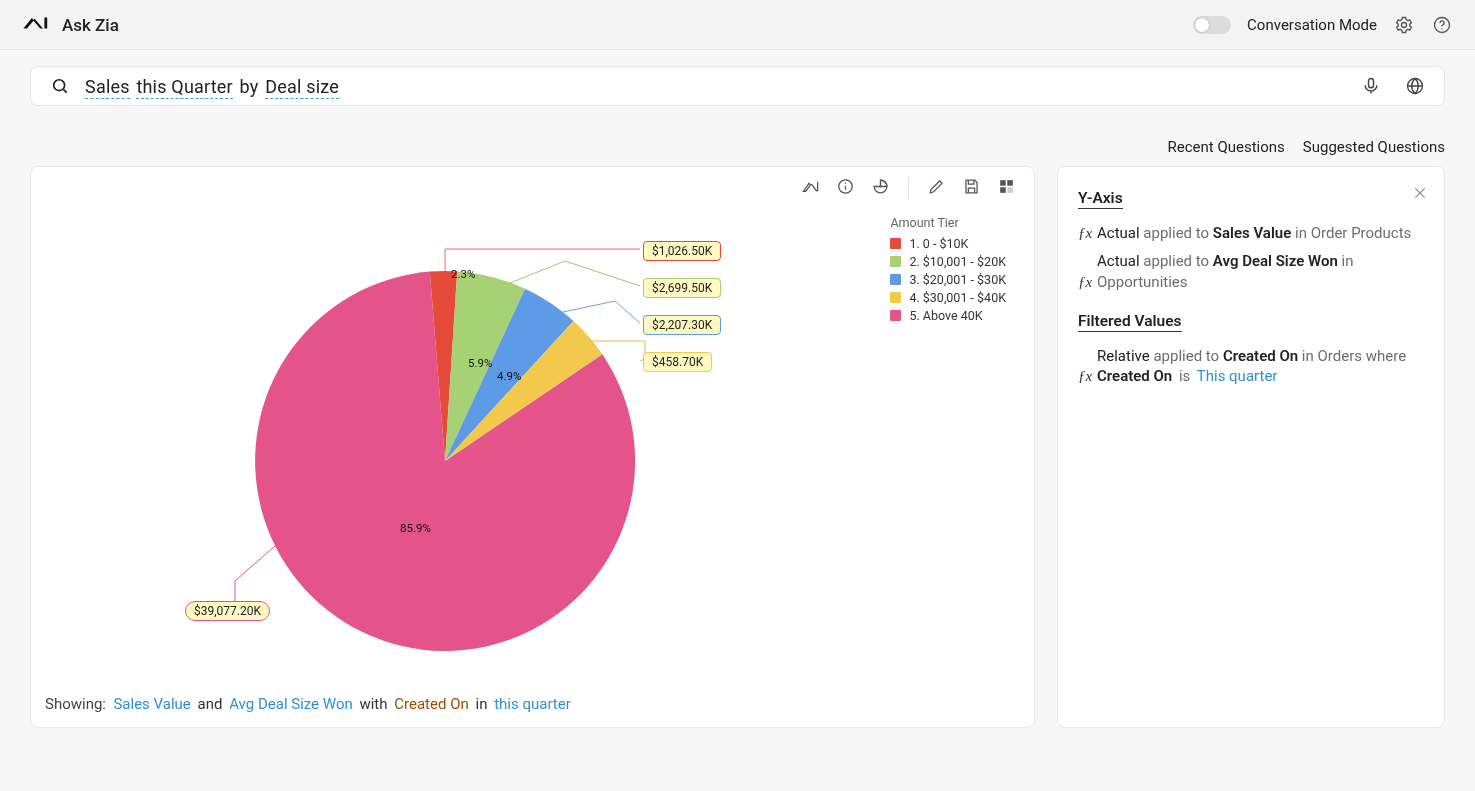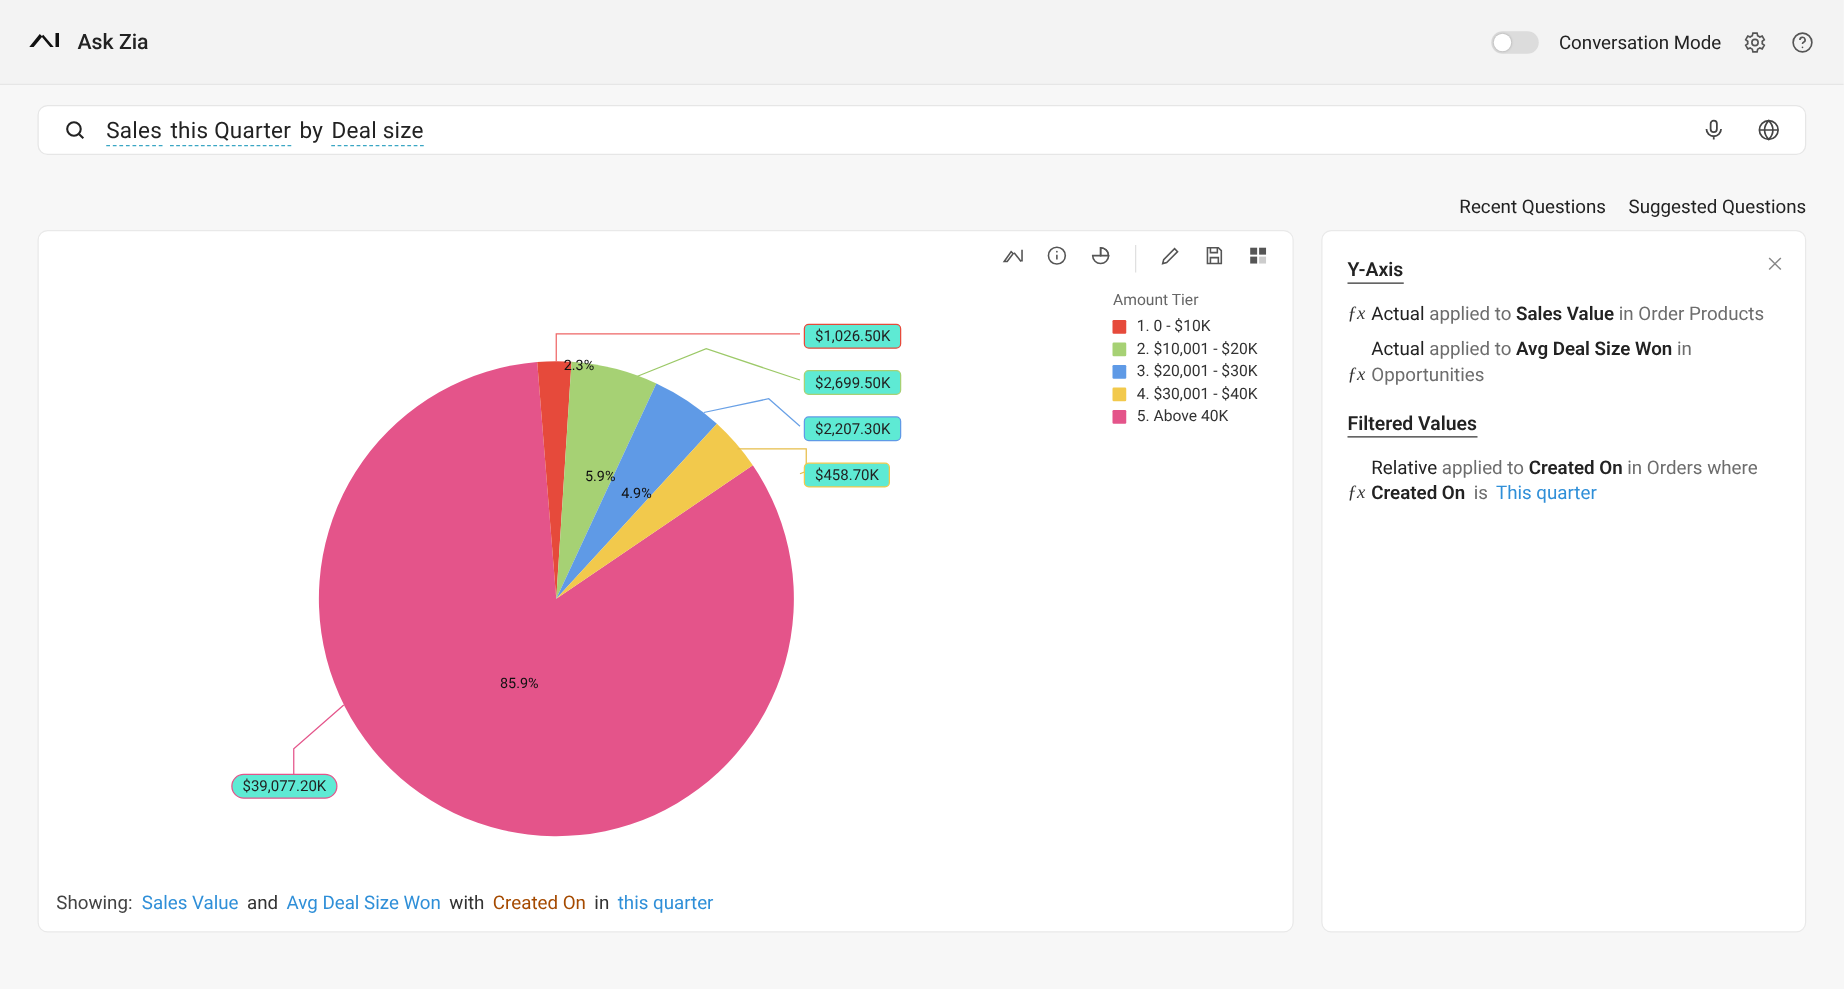--- a/index.html
+++ b/index.html
@@ -11,21 +11,21 @@
     --muted2:#8c8c8c;
     --link:#2f8fd8;
     --underline:#3aa6c4;
     --brown:#a54a00;
     --panel-border:#e9e9e9;
   }
   *{box-sizing:border-box;font-family:-apple-system,BlinkMacSystemFont,"Segoe UI",Roboto,Helvetica,Arial,sans-serif;}
   body{margin:0;background:var(--bg);color:var(--text);width:1475px;height:791px;overflow:hidden;}
   
   .top{
-    height:68px;border-bottom:1px solid var(--border);
+    height:50px;border-bottom:1px solid var(--border);
     display:flex;align-items:center;padding:0 22px;background:#f3f3f3;
     justify-content:space-between;
   }
   .brand{display:flex;align-items:center;gap:12px;}
   .brand svg{width:28px;height:20px;}
   .brand-title{font-size:17px;font-weight:500;}
   .top-right{display:flex;align-items:center;gap:16px;}
   .switch{width:38px;height:18px;border-radius:9px;background:#dcdcdc;position:relative;}
   .switch::after{content:"";position:absolute;left:2px;top:2px;width:14px;height:14px;border-radius:50%;background:#fff;box-shadow:0 0 2px rgba(0,0,0,.3);}
   .mode{font-size:15px;}
@@ -54,21 +54,21 @@
   .toolbar svg{width:19px;height:19px;}
   
   .chart-area{position:relative;margin-top:40px;height:440px;}
   
   .legend{position:absolute;right:28px;top:48px;font-size:12.5px;color:#333;}
   .legend-title{color:#666;margin-bottom:6px;font-size:12.5px;}
   .leg-row{display:flex;align-items:center;gap:8px;margin:3px 0;}
   .sw{width:11px;height:11px;border-radius:1px;}
   
   .plabel{
-    position:absolute;border:1px solid;border-radius:4px;background:#5eead4;
+    position:absolute;border:1px solid;border-radius:4px;background:#fef9c3;
     font-size:12px;padding:2px 8px;color:#222;white-space:nowrap;
   }
   .plabel.red{border-color:#e64a3b;}
   .plabel.green{border-color:#a6d174;}
   .plabel.blue{border-color:#5f9ae6;}
   .plabel.yellow{border-color:#f2c94c;}
   .plabel.pink{border-color:#e4548a;}
   .plabel-pct{position:absolute;font-size:11.5px;color:#111;}
   
   .showing{position:absolute;left:14px;bottom:14px;font-size:15px;color:#333;}

